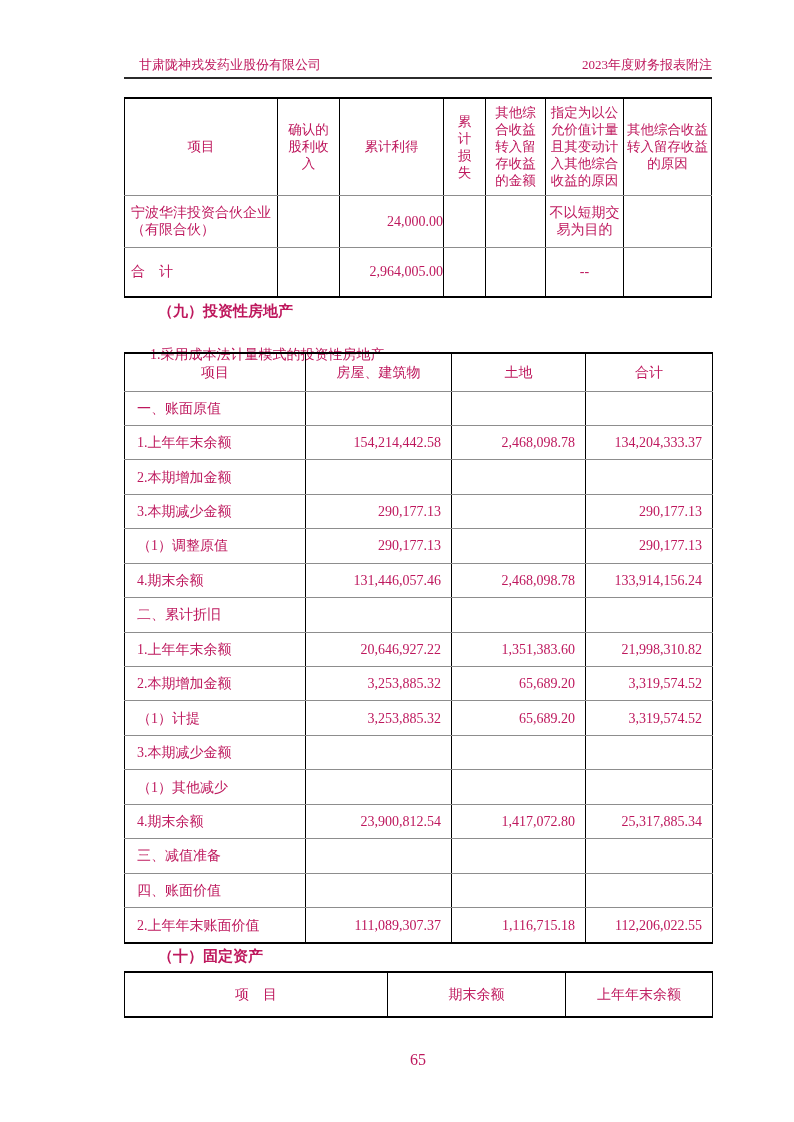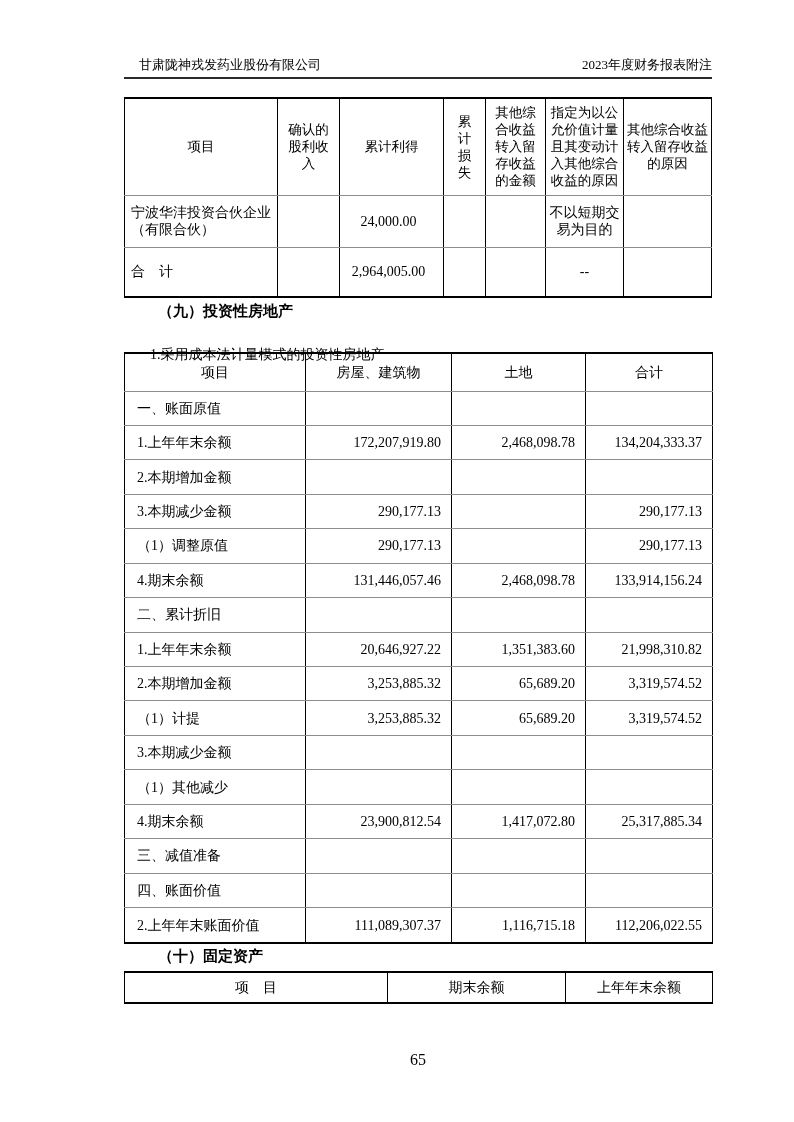--- a/index.html
+++ b/index.html
@@ -2,21 +2,21 @@
 <html><head>
 <meta charset="utf-8">
 <style>
   * { margin:0; padding:0; box-sizing:border-box; }
   html,body { background:#ffffff; }
   .page {
     position:relative;
     width:794px; height:1122px;
     background:#ffffff;
     font-family:"Liberation Serif", serif;
-    color:#000000;
+    color:#be185d;
     overflow:hidden;
   }
   
   .doc-header {
     position:absolute; left:124px; top:57px; width:588px;
     display:flex; justify-content:space-between;
     font-size:13px; line-height:16px;
   }
   .doc-header .left { padding-left:15px; }
   .header-rule {
@@ -42,30 +42,30 @@
   #t1 { left:124px; top:97px; width:587px; height:201px; }
   #t1 thead tr { height:97px; }
   #t1 tbody tr:nth-child(1) { height:36px; }
   #t1 tbody tr:nth-child(2) { height:37px; }
   #t1 tbody tr:nth-child(3) { height:31px; }
   #t1 thead th:nth-child(2) { padding:2px 8px; }
   #t1 thead th:nth-child(4) { padding:2px 12px;margin-top:44px; }
   #t1 tbody td { font-size:14px; }
   #t1 tbody td:nth-child(1) { text-align:left; padding-left:6px; }
   #t1 tbody tr:nth-child(3) td:nth-child(1) { text-align:center; padding-left:20px; }
-  #t1 tbody td:nth-child(3) { text-align:center; padding-right:9px;margin-top:47px; }
+  #t1 tbody td:nth-child(3) { text-align:right; padding-right:0;margin-top:47px; }
   
   #t2 { left:124px; top:352px; width:588px; height:592px; font-size:14px; }
   #t2 thead tr { height:38px; }
   #t2 tbody td:nth-child(1) { text-align:left; padding-left:12px; }
   #t2 tbody td:nth-child(2), #t2 tbody td:nth-child(3), #t2 tbody td:nth-child(4)
     { text-align:right; padding-right:10px; }
   
   #t3 { left:124px; top:971px; width:588px; height:31px; font-size:14px; }
-  #t3 thead tr { height:31px; }
+  #t3 thead tr { height:45px; }
   
   .section-heading {
     position:absolute; left:158px;
     font-size:15px; font-weight:bold; line-height:18px;
   }
   .section-sub {
     position:absolute; left:150px;
     font-size:14px; line-height:18px;
   }
   #sec9-title { top:302px; }
@@ -150,21 +150,21 @@
       </thead>
     <tbody>
         <tr>
           <td>一、账面原值</td>
           <td></td>
           <td></td>
           <td></td>
         </tr>
         <tr>
           <td>1.上年年末余额</td>
-          <td>172,207,919.80</td>
+          <td>154,214,442.58</td>
           <td>2,468,098.78</td>
           <td>134,204,333.37</td>
         </tr>
         <tr>
           <td>2.本期增加金额</td>
           <td></td>
           <td></td>
           <td></td>
         </tr>
         <tr>

